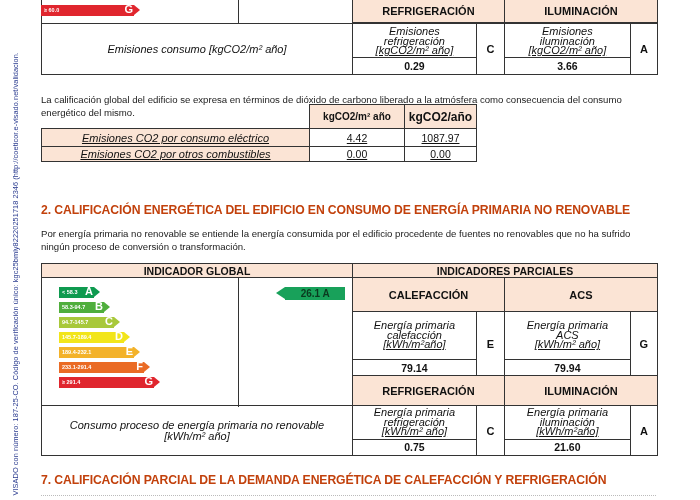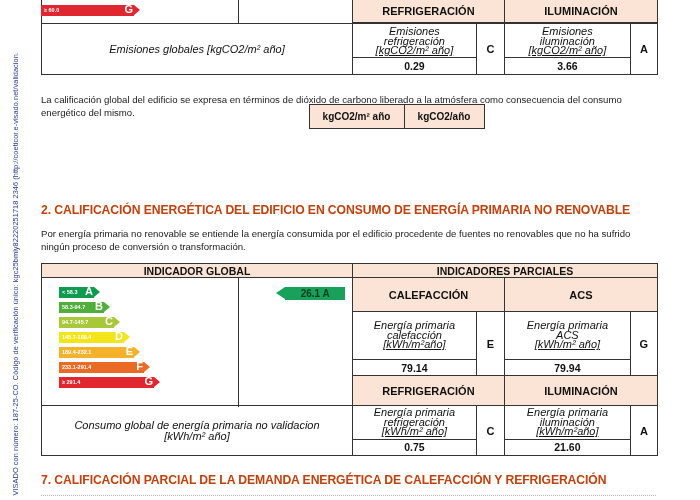--- a/index.html
+++ b/index.html
@@ -77,21 +77,21 @@
         <span>≥ 60.0</span>
         <span class="letter">G</span>
       </div>
     </td>
     <td rowspan="2" style="width:113px; border-top:none;"></td>
     <td colspan="2" class="hdr" style="height:24px;">REFRIGERACIÓN</td>
     <td colspan="2" class="hdr">ILUMINACIÓN</td>
   </tr>
   <tr style="height:1px;"></tr>
   <tr>
-    <td colspan="2" rowspan="2" class="ital" style="font-size:11px; height:51px;">Emisiones globales [kgCO2/m² año]</td>
+    <td colspan="2" rowspan="2" class="ital" style="font-size:11px; height:51px;">Emisiones consumo [kgCO2/m² año]</td>
     <td class="cell-ital" style="width:123px; height:33px; padding-top:2px;">
       <div>Emisiones</div>
       <div>refrigeración</div>
       <div style="text-decoration:underline;">[kgCO2/m² año]</div>
     </td>
     <td rowspan="2" class="letter-cell" style="width:28px;">C</td>
     <td class="cell-ital" style="width:125px; padding-top:2px;">
       <div>Emisiones</div>
       <div>iluminación</div>
       <div style="text-decoration:underline;">[kgCO2/m² año]</div>
@@ -105,21 +105,31 @@
 </tbody>
   </table>
 
 <div class="para" style="top:93px;">La calificación global del edificio se expresa en términos de dióxido de carbono liberado a la atmósfera como consecuencia del consumo energético del mismo.</div>
 
 <table class="grid" id="t2">
   <tbody>
       <tr>
     <td style="border:none; width:268px;"></td>
     <td class="hdr" style="width:95px; height:24px; font-size:10px;">kgCO2/m² año</td>
-    <td class="hdr" style="width:80px; font-size:10px;">kgCO2/año</td>
+    <td class="hdr" style="width:72px; font-size:12px;">kgCO2/año</td>
+  </tr>
+  <tr>
+    <td class="hdr ital" style="font-weight:normal; font-size:11px; text-decoration:underline;">Emisiones CO2 por consumo eléctrico</td>
+    <td style="text-decoration:underline;">4.42</td>
+    <td style="text-decoration:underline;">1087.97</td>
+  </tr>
+  <tr>
+    <td class="hdr ital" style="font-weight:normal; font-size:11px; text-decoration:underline; height:15px;">Emisiones CO2 por otros combustibles</td>
+    <td style="text-decoration:underline; height:15px;">0.00</td>
+    <td style="text-decoration:underline; height:15px;">0.00</td>
   </tr>
 </tbody>
   </table>
 
 <div class="h2" style="top:203px;">2. CALIFICACIÓN ENERGÉTICA DEL EDIFICIO EN CONSUMO DE ENERGÍA PRIMARIA NO RENOVABLE</div>
 <div class="para" style="top:227px;">Por energía primaria no renovable se entiende la energía consumida por el edificio procedente de fuentes no renovables que no ha sufrido ningún proceso de conversión o transformación.</div>
 
 <table class="grid" id="t3">
   <tbody>
       <tr style="height:14px;padding-left:36px;">
@@ -183,21 +193,21 @@
     <td class="val" style="height:16px;">79.14</td>
     <td class="val">79.94</td>
   </tr>
   <tr>
     <td colspan="2" class="hdr" style="height:30px;">REFRIGERACIÓN</td>
     <td colspan="2" class="hdr">ILUMINACIÓN</td>
   </tr>
   <tr style="height:0;"></tr>
   <tr>
     <td colspan="2" rowspan="2" class="ital" style="font-size:11px; line-height:11px; height:50px;">
-      <div>Consumo global de energía primaria no validacion</div>
+      <div>Consumo proceso de energía primaria no renovable</div>
       <div>[kWh/m² año]</div>
     </td>
     <td class="cell-ital" style="height:33px;">
       <div>Energía primaria</div>
       <div>refrigeración</div>
       <div style="text-decoration:underline;">[kWh/m² año]</div>
     </td>
     <td rowspan="2" class="letter-cell">C</td>
     <td class="cell-ital">
       <div>Energía primaria</div>

